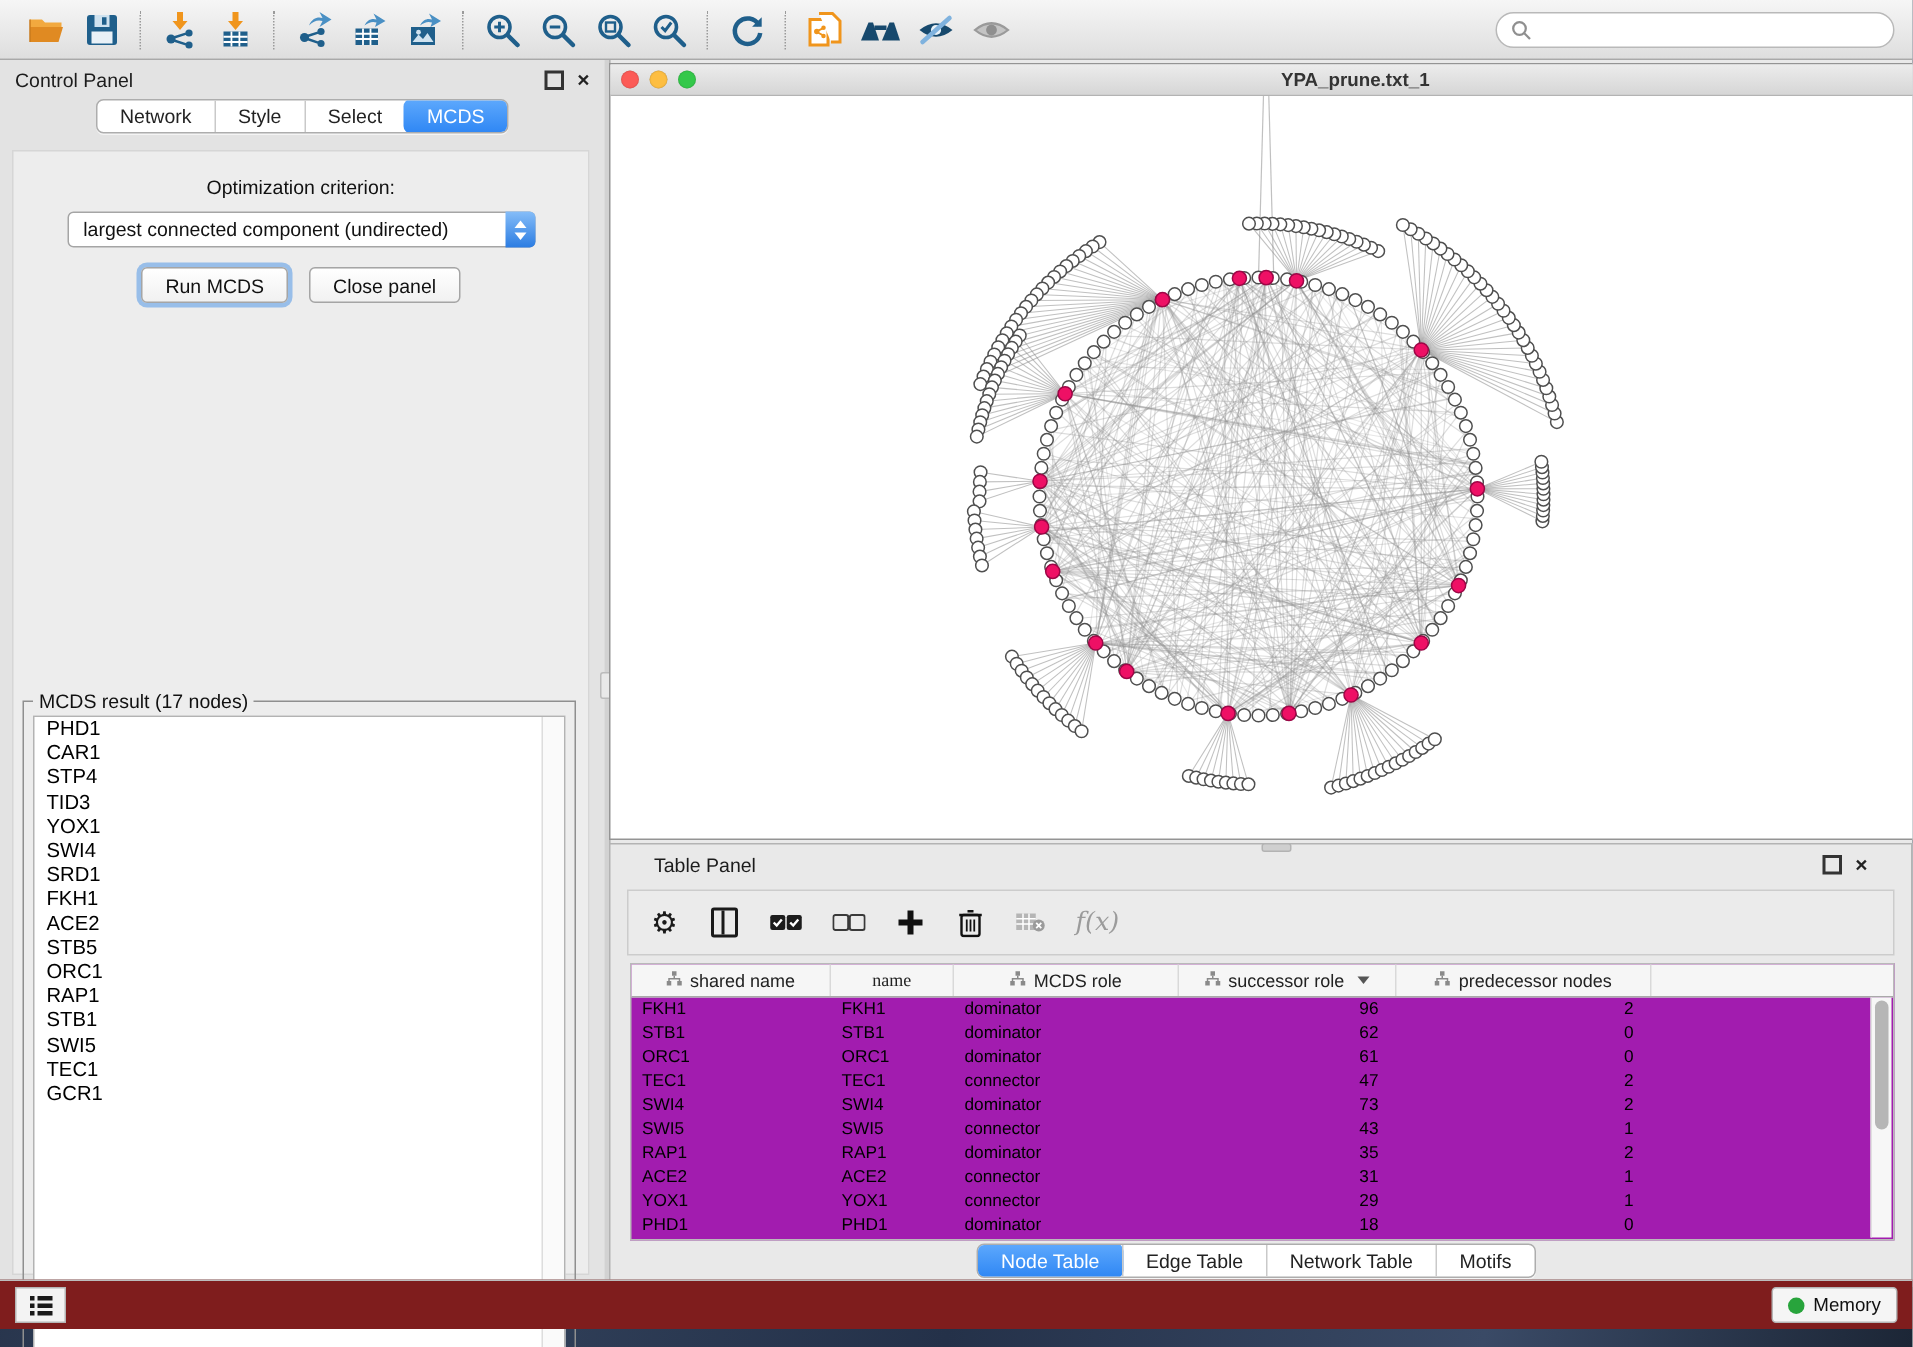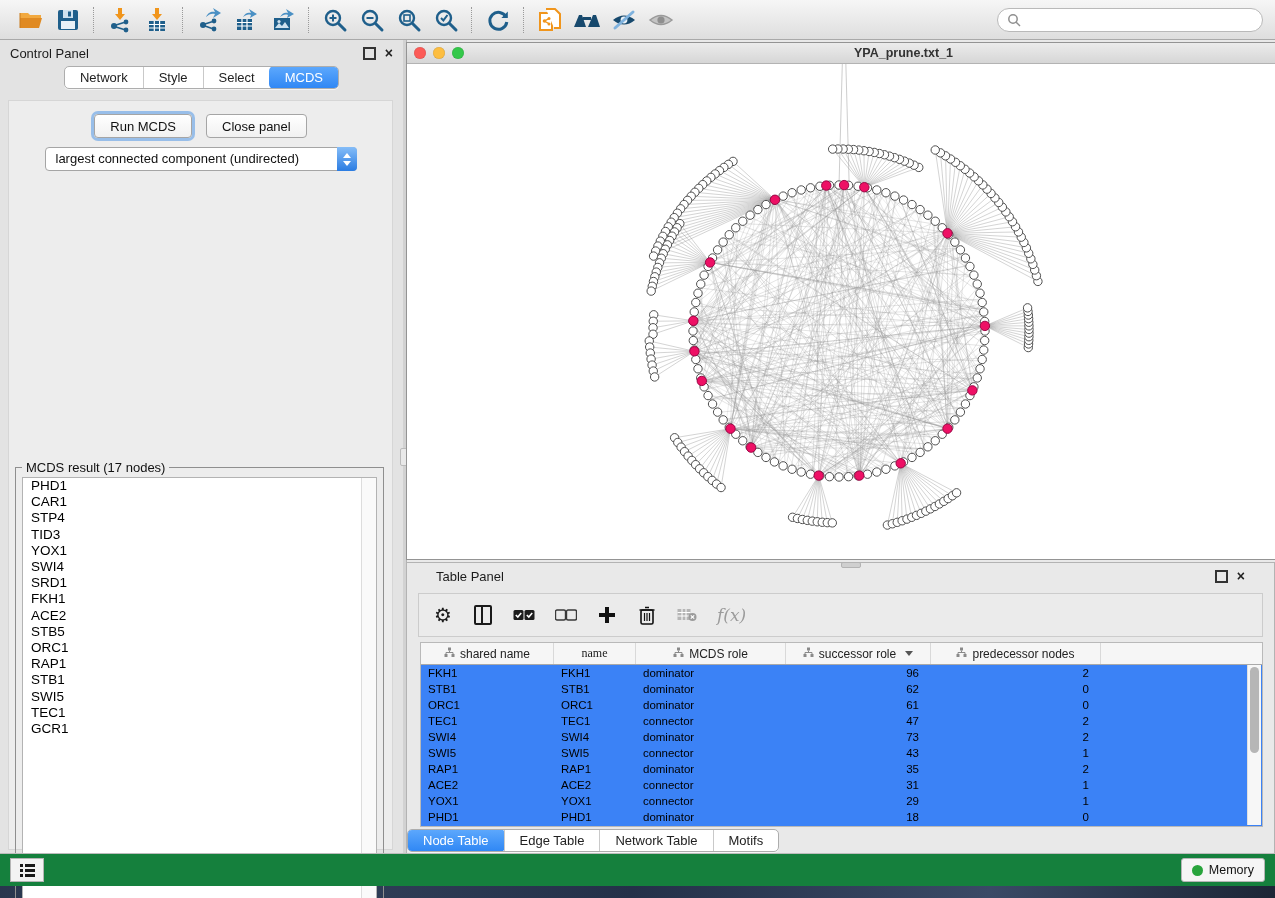--- a/index.html
+++ b/index.html
@@ -71,35 +71,35 @@
     border:1px solid #b3b3b3;box-sizing:border-box;}
   #tp-grip{position:absolute;top:-1px;left:50%;width:18px;height:4px;background:#cfcfcf;border:1px solid #b3b3b3;border-radius:2px;}
   #tp-header{height:26px;display:flex;align-items:center;padding:0 29px;font-size:13px;color:#1c1c1c;}
   #tp-toolbar{position:absolute;left:11px;right:11px;top:30px;height:44px;background:#ebebeb;
     border:1px solid #cccccc;display:flex;align-items:center;gap:20px;padding:0 14px;box-sizing:border-box;}
   .tpi{display:flex;align-items:center;justify-content:center;min-width:20px;height:24px;}
   .gear-glyph{font-family:"DejaVu Sans",sans-serif;font-size:20px;color:#1a1a1a;line-height:20px;}
   .colico{width:14px;height:16px;border:2px solid #1a1a1a;border-radius:2px;position:relative;}
   .colico::before{content:"";position:absolute;left:5px;top:0;bottom:0;border-left:2px solid #1a1a1a;}
   .fx{font-family:"DejaVu Serif",serif;font-style:italic;font-size:17px;color:#9b9b9b;}
-  #tp-table{position:absolute;left:13px;top:79px;width:843px;height:185px;background:#3b82f6;border:1px solid #b9b9b9;box-sizing:border-box;}
+  #tp-table{position:absolute;left:13px;top:79px;width:843px;height:185px;background:#a21caf;border:1px solid #b9b9b9;box-sizing:border-box;}
   #tp-head{display:flex;height:21px;background:#f6f6f6;border-bottom:1px solid #a9a9a9;}
   .th{display:flex;align-items:center;justify-content:center;gap:5px;font-size:12px;color:#222;
     border-right:1px solid #d9d9d9;box-sizing:border-box;position:relative;}
   .th-filler{flex:1;border-right:none;}
   .sortv{width:0;height:0;border-left:4px solid transparent;border-right:4px solid transparent;border-top:5px solid #555;margin-left:4px;}
   .tr{display:flex;height:16px;align-items:center;}
   .td{font-size:11.5px;color:#000;padding-left:7px;box-sizing:border-box;white-space:nowrap;}
   .td.num{text-align:right;padding-left:0;padding-right:12px;}
   #tp-scroll{position:absolute;right:1px;top:22px;bottom:1px;width:13px;background:#f7f7f7;border-left:1px solid #e0e0e0;}
   #tp-thumb{position:absolute;left:2px;top:2px;width:9px;height:86px;background:#b6b6b6;border-radius:5px;}
-  #tp-tabs-row{position:absolute;left:0;right:6px;bottom:5px;}
+  #tp-tabs-row{position:absolute;left:0;right:6px;bottom:5px;text-align:center;}
 
   
-  #status-bar{position:absolute;left:0;right:0;bottom:0;height:28px;background:#15803d;
+  #status-bar{position:absolute;left:0;right:0;bottom:0;height:28px;background:#7f1d1d;
     border-top:1px solid #bcbcbc;display:flex;align-items:center;padding:16px 10px;box-sizing:border-box;}
   #list-btn{width:32px;height:22px;background:#f3f3f3;border:1px solid #b5b5b5;display:flex;align-items:center;justify-content:center;}
   .li-rows{display:flex;flex-direction:column;gap:2px;}
   .li-row{display:flex;align-items:center;gap:2px;}
   .li-dot{width:3px;height:3px;background:#1a1a1a;}
   .li-bar{width:10px;height:3px;background:#1a1a1a;}
   #memory-btn{margin-left:auto;height:22px;display:flex;align-items:center;gap:6px;background:#f5f5f5;
     border:1px solid #b5b5b5;border-radius:3px;padding:0 10px;font-size:12.5px;color:#111;}
   #mem-dot{width:11px;height:11px;border-radius:50%;}
 </style>
@@ -252,30 +252,31 @@
     </div>
     <div id="cp-tabs-row">
       <div class="seg">
         <div>Network</div>
         <div>Style</div>
         <div>Select</div>
         <div class="sel">MCDS</div>
       </div>
     </div>
     <div id="cp-body">
-      <div id="cp-buttons">
-        <button class="mac-btn focused">Run MCDS</button>
-        <button class="mac-btn">Close panel</button>
-      </div>
+      <div id="opt-label">Optimization criterion:</div>
       <div id="criterion">
         <span>largest connected component (undirected)</span>
         <span class="stepper">
             <span class="tri-up"></span>
             <span class="tri-dn"></span>
           </span>
+      </div>
+      <div id="cp-buttons">
+        <button class="mac-btn focused">Run MCDS</button>
+        <button class="mac-btn">Close panel</button>
       </div>
       <div id="result-group">
         <span id="result-title">MCDS result (17 nodes)</span>
         <div id="mcds-list">
           <div id="mcds-items">
               <div class="mcds-item">PHD1</div>
               <div class="mcds-item">CAR1</div>
               <div class="mcds-item">STP4</div>
               <div class="mcds-item">TID3</div>
               <div class="mcds-item">YOX1</div>

